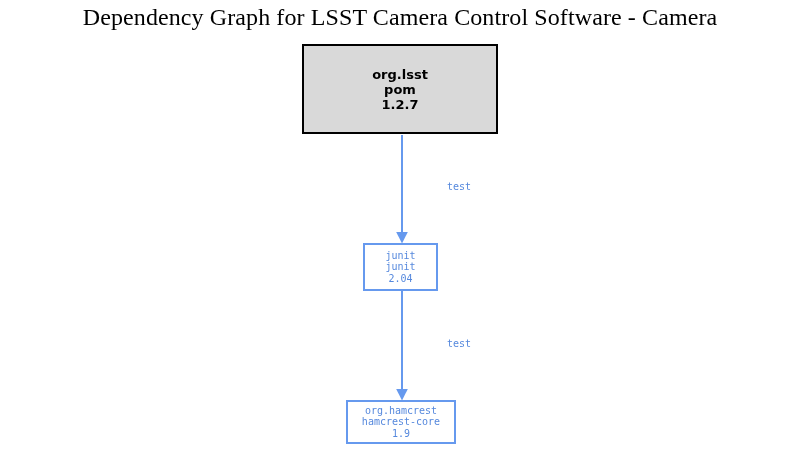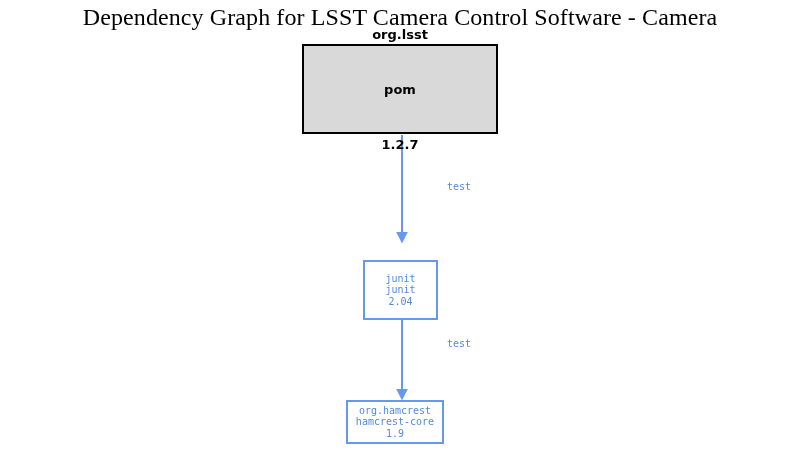--- a/index.html
+++ b/index.html
@@ -102,33 +102,33 @@
       <marker id="arrowhead" markerWidth="9" markerHeight="9" refX="1.2" refY="3" orient="auto" markerUnits="strokeWidth">
         <path d="M0,0 L0,6 L6,3 z" fill="#6699ee"></path>
       </marker>
     </defs>
 
     <line x1="402" y1="135" x2="402" y2="234" stroke="#6699ee" stroke-width="2" marker-end="url(#arrowhead)"></line>
 
     <line x1="402" y1="291" x2="402" y2="391" stroke="#6699ee" stroke-width="2" marker-end="url(#arrowhead)"></line>
   </svg>
 
-  <div class="node node-root" style="left:302px; top:44px; width:196px; height:90px;gap:40px;">
+  <div class="node node-root" style="left:302px; top:44px; width:196px; height:90px;">
     <span class="node-line">org.lsst</span>
     <span class="node-line">pom</span>
     <span class="node-line">1.2.7</span>
   </div>
 
-  <div class="node node-dep" style="left:363px; top:243px; width:75px; height:60px;margin-top:17px;">
+  <div class="node node-dep" style="left:363px; top:243px; width:75px; height:48px;">
     <span class="node-line">junit</span>
     <span class="node-line">junit</span>
     <span class="node-line">2.04</span>
   </div>
 
-  <div class="node node-dep" style="left:346px; top:400px; width:98px; height:44px;">
+  <div class="node node-dep" style="left:346px; top:400px; width:110px; height:44px;">
     <span class="node-line">org.hamcrest</span>
     <span class="node-line">hamcrest-core</span>
     <span class="node-line">1.9</span>
   </div>
 
   <div class="edge-label" style="left:401px; top:181px;">test</div>
 
   <div class="edge-label" style="left:401px; top:338px;">test</div>
 
 </div>

